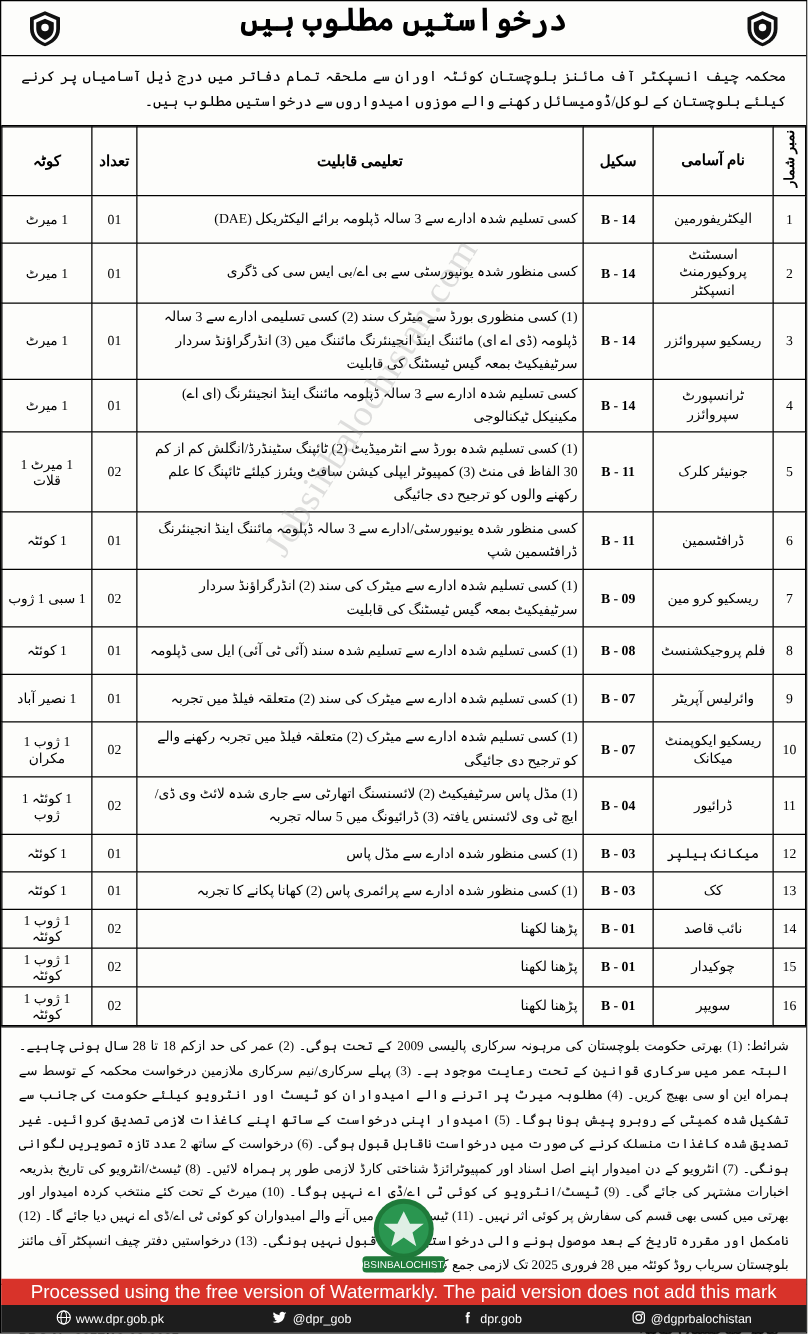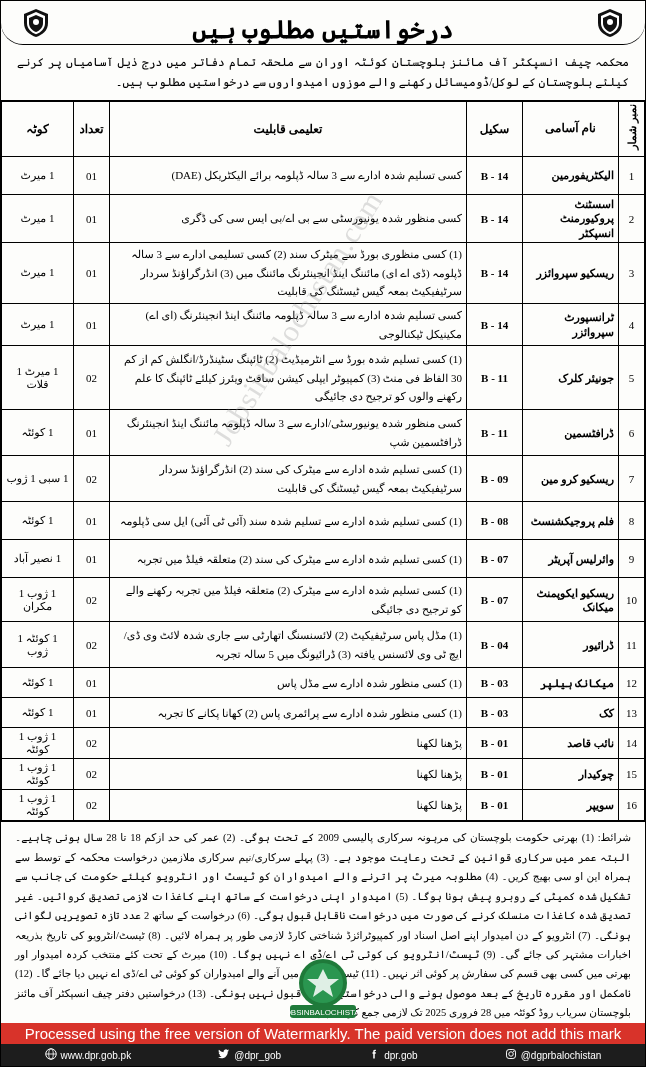--- a/index.html
+++ b/index.html
@@ -18,23 +18,22 @@
     position: relative;
     background: #fdfdfb;
     border: 1px solid #000;
   }
   
   .header {
     position: relative;
     height: 44px;
     border-bottom: 1px solid #000;
     display: flex;
-    align-items: flex-end;
+    align-items: flex-start;
     justify-content: center;
-    border-radius: 22px;
   }
   .logo {
     position: absolute;
     top: 6px;
     width: 34px; height: 32px;
     display: flex; align-items: center; justify-content: center;
   }
   .logo.left { left: 18px; }
   .logo.right { right: 18px; }
   .logo svg { width: 34px; height: 32px; }
@@ -68,21 +67,21 @@
     vertical-align: middle;
     font-size: 11px;
   }
   table.jobs thead th {
     font-weight: bold;
     font-size: 12px;
     height: 26px;
     text-align: center;
   }
   .col-sr { width: 26px; text-align: center; }
-  .col-post { width: 96px; font-weight: bold; font-size: 12px; line-height:1.3;}
+  .col-post { width: 96px; text-align: center; font-weight: normal; font-size: 12px; line-height:1.3;}
   .col-scale { width: 56px; text-align: center; font-weight: bold; font-size: 12px;}
   .col-qual { text-align: right; line-height: 1.7; font-size: 10.5px; }
   .col-count { width: 36px; text-align: center; font-size: 12px; margin-left: 26px;}
   .col-quota { width: 72px; text-align: center; font-size: 11px; margin-top: 10px;}
   .vertical {
     writing-mode: vertical-rl;
     text-orientation: mixed;
     transform: rotate(180deg);
     white-space: nowrap;
     font-size: 11px;

